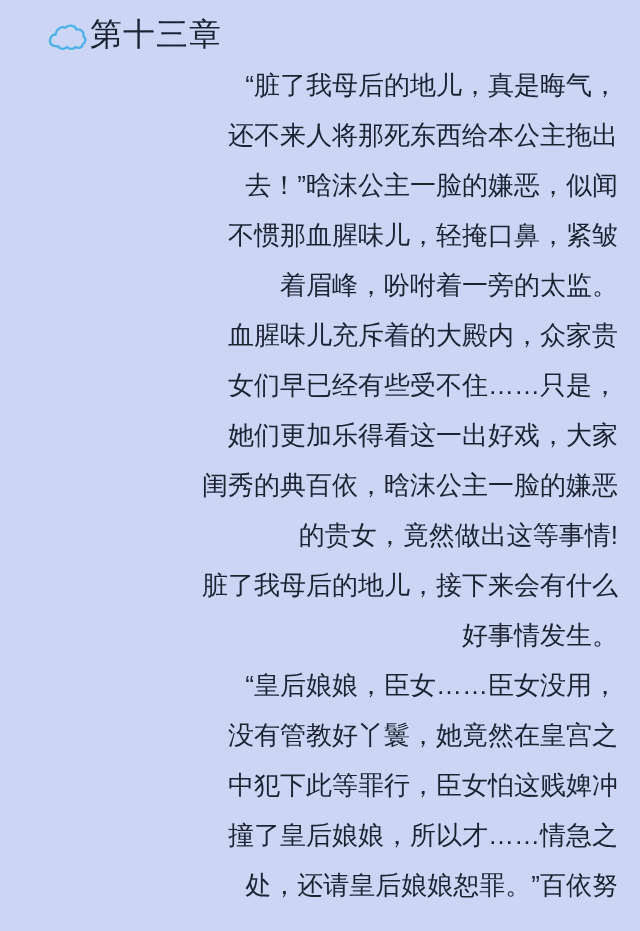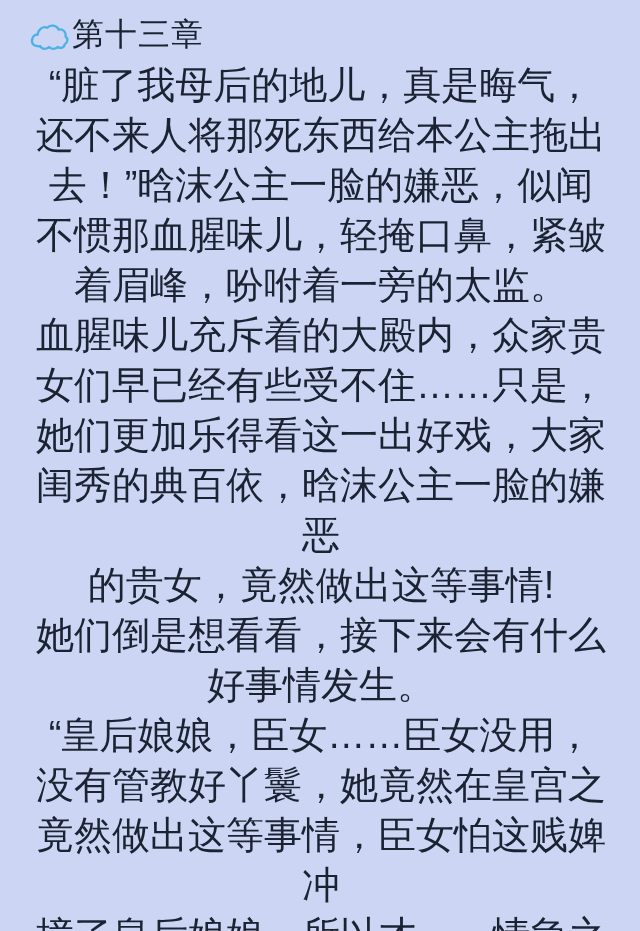--- a/index.html
+++ b/index.html
@@ -16,21 +16,21 @@
     overflow: hidden;
   }
   body {
     background: var(--bg);
     font-family: "Liberation Sans", sans-serif;
     color: var(--text);
   }
   .page {
     width: 640px;
     height: 931px;
-    padding: 12px 22px 0 24px;
+    padding: 12px 22px 0 42px;
     border-radius: 15px;
   }
   .chapter-row {
     display: flex;
     align-items: center;
     height: 48px;
     margin-left: 4px;
   }
   .cloud-wrap {
     width: 42px;
@@ -47,26 +47,26 @@
   .chapter-title {
     font-size: 32px;
     font-weight: 400;
     margin: 0;
     padding: 0 0 2px 2px;
     letter-spacing: 1px;
     color: var(--text);
   }
   .body-text p {
     margin: 0;
-    font-size: 38px;
+    font-size: 26px;
     line-height: 50px;
     letter-spacing: 0;
     white-space: pre-line;
     color: var(--text);
-    text-align: center;
+    text-align: right;
   }
 </style>
 </head>
 <body>
 
 <div class="page">
 
   <div class="chapter-row">
     <span class="cloud-wrap">
       <svg width="40" height="31" viewBox="0 0 46 34" fill="none" stroke="currentColor" stroke-width="2.6" stroke-linecap="round" stroke-linejoin="round">
@@ -90,22 +90,22 @@
     <p>“脏了我母后的地儿，真是晦气，
 还不来人将那死东西给本公主拖出
 去！”晗沫公主一脸的嫌恶，似闻
 不惯那血腥味儿，轻掩口鼻，紧皱
 着眉峰，吩咐着一旁的太监。</p>
     <p>血腥味儿充斥着的大殿内，众家贵
 女们早已经有些受不住……只是，
 她们更加乐得看这一出好戏，大家
 闺秀的典百依，晗沫公主一脸的嫌恶
 的贵女，竟然做出这等事情!</p>
-    <p>她们倒是想看看，接下来会有什么
+    <p>脏了我母后的地儿，接下来会有什么
 好事情发生。</p>
     <p>“皇后娘娘，臣女……臣女没用，
 没有管教好丫鬟，她竟然在皇宫之
-竟然做出这等事情，臣女怕这贱婢冲
+中犯下此等罪行，臣女怕这贱婢冲
 撞了皇后娘娘，所以才……情急之
 处，还请皇后娘娘恕罪。”百依努</p>
   </div>
 
 </div>
 
 </body></html>

